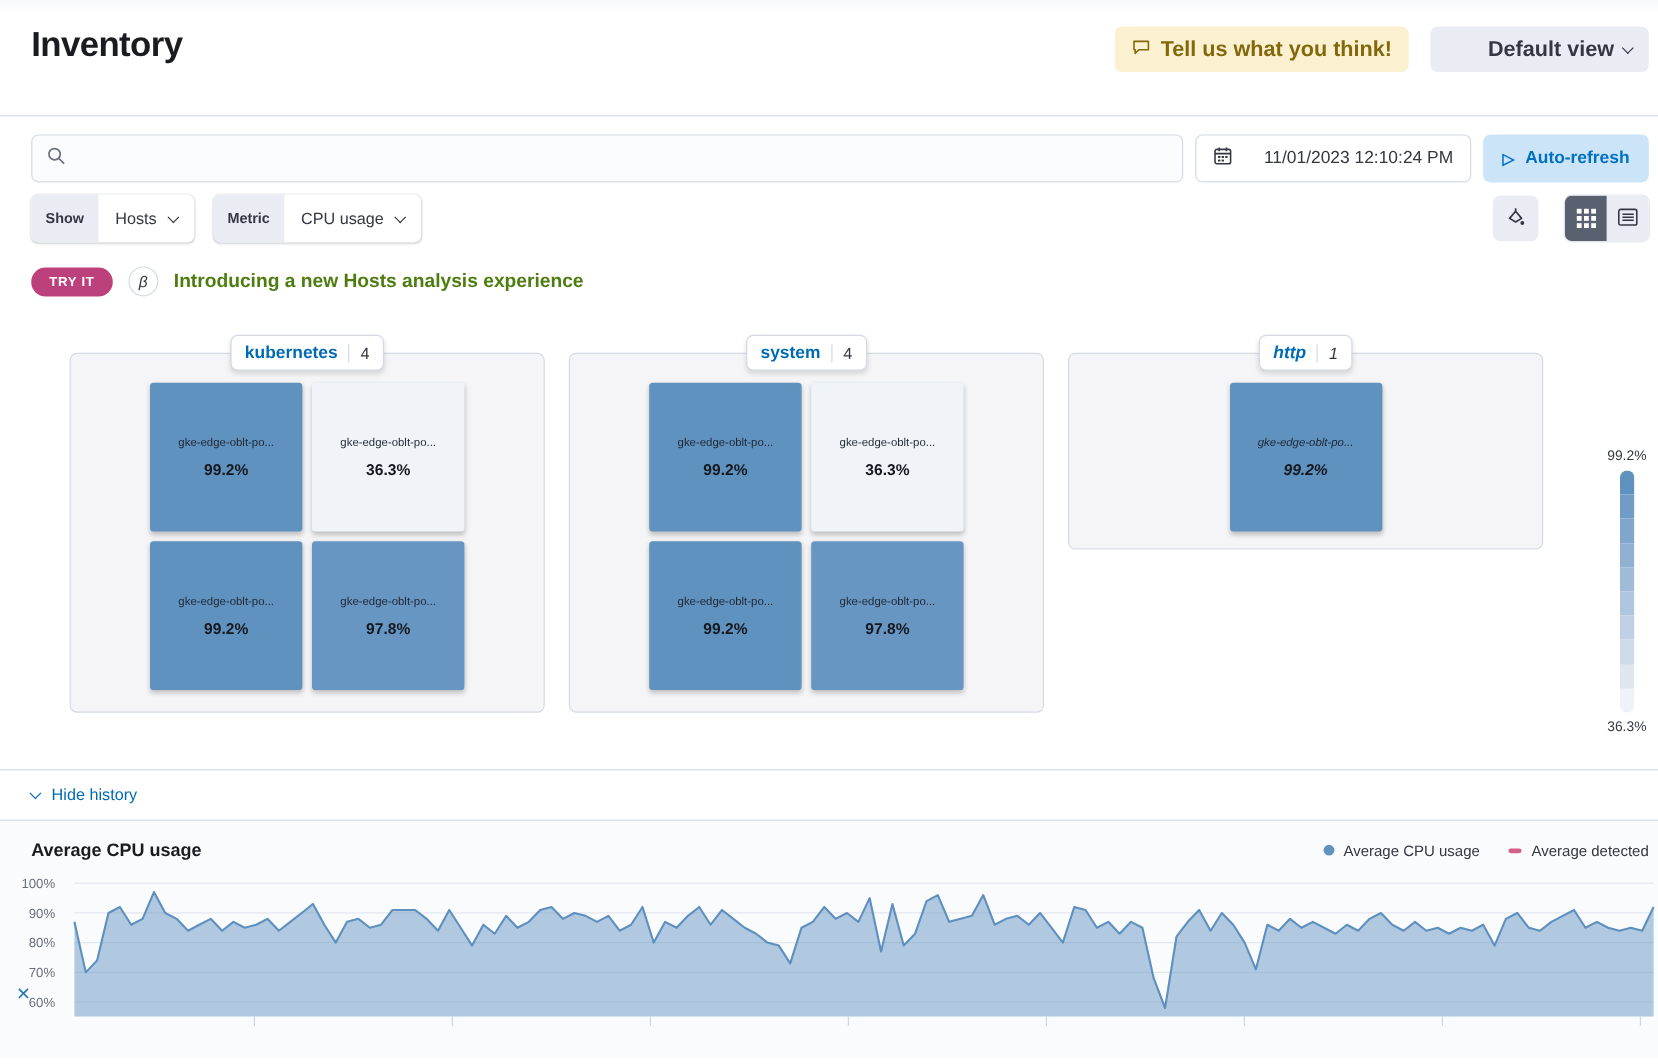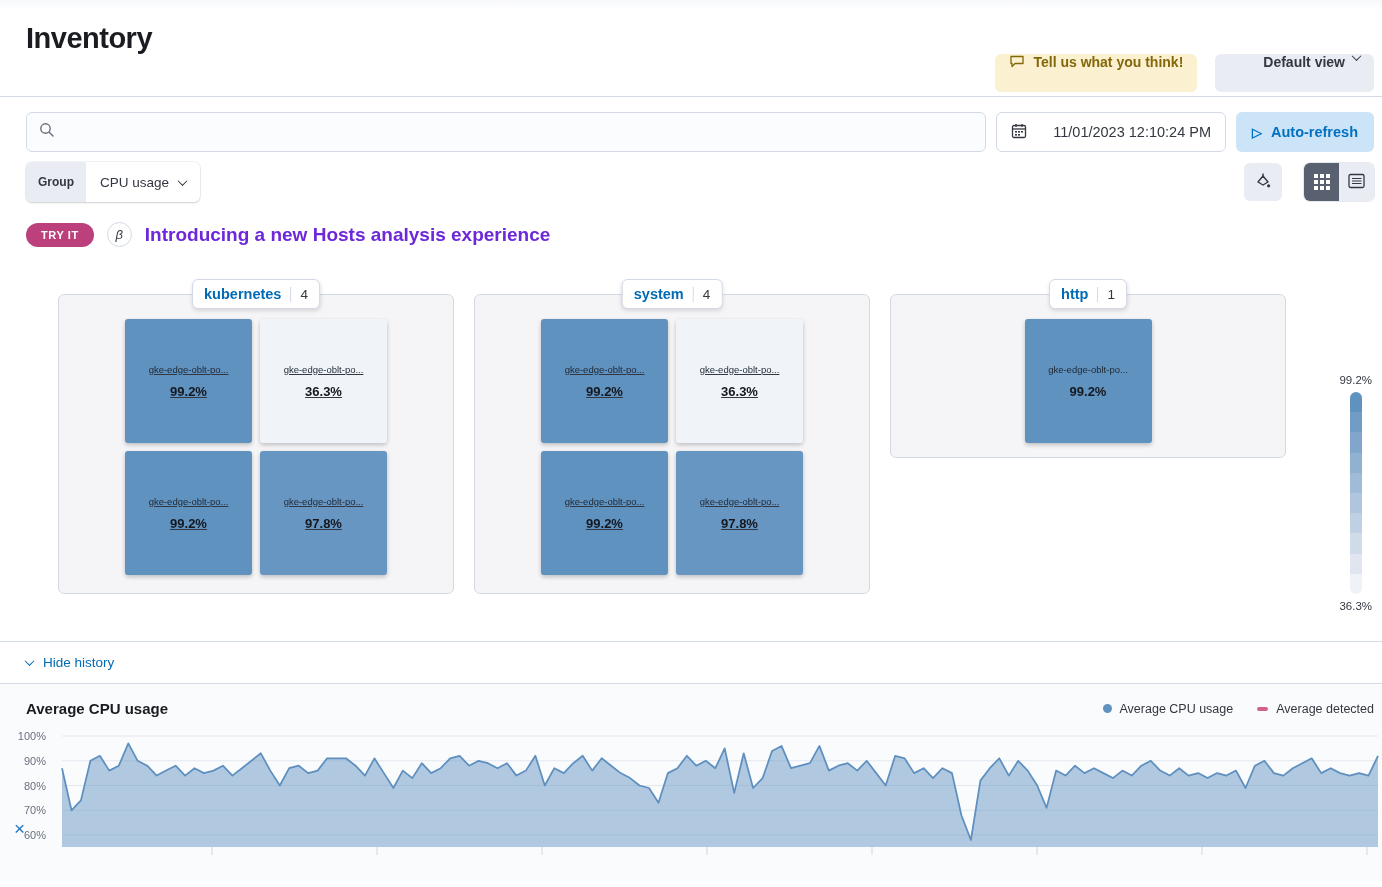--- a/index.html
+++ b/index.html
@@ -5,22 +5,22 @@
   * { margin:0; padding:0; box-sizing:border-box; }
   html,body { width:1382px; height:887px; overflow:hidden; background:#fff;
     font-family:"Liberation Sans", sans-serif; color:#343741; }
 
   
   .page-header { display:flex; justify-content:space-between; align-items:flex-start;
     padding:22px 8px 0 26px; height:97px; border-bottom:1px solid #D3DAE6;
     background:linear-gradient(#F7F8FA, #ffffff 10px); }
   .page-title { font-size:29px; font-weight:700; color:#1A1C21; letter-spacing:-.5px; }
   .hdr-actions { display:flex; gap:18px; align-items:center; }
-  .btn { display:inline-flex; gap:8px; height:38px; padding:0 14px;
-    border:none; border-radius:6px; font-family:inherit; font-size:14px; font-weight:600; cursor:pointer;margin-top:32px; }
+  .btn { display:inline-flex; align-items:center; gap:8px; height:38px; padding:0 14px;
+    border:none; border-radius:6px; font-family:inherit; font-size:18px; font-weight:600; cursor:pointer; }
   .btn-feedback { background:#FBF1D0; color:#83670B; }
   .btn-view { background:#E9EDF3; color:#343741;padding-left:48px; }
   .chev { width:7px; height:7px; border-right:1.6px solid #343741; border-bottom:1.6px solid #343741;
     transform:rotate(45deg) translate(-1px,-1px); display:inline-block; }
   .chev.blue { border-color:#006BB4; }
 
   
   .toolbar { display:flex; gap:10px; padding:15px 8px 0 26px; align-items:center; }
   .search-box { flex:1; height:40px; display:flex; align-items:center; gap:10px; padding:0 12px;
     background:#FBFCFD; border:1px solid #D3DAE6; border-radius:6px; }
@@ -52,29 +52,29 @@
   .grid-glyph { display:grid; grid-template-columns:repeat(3,4px); gap:2px; }
   .grid-glyph span { width:4px; height:4px; background:#343741; }
   .toggle-btn.selected .grid-glyph span { background:#fff; }
 
   
   .beta-row { display:flex; align-items:center; gap:13px; padding:20px 26px 0; }
   .try-badge { background:#BC407C; color:#fff; font-size:11px; font-weight:700; letter-spacing:.6px;
     padding:6px 15px; border-radius:14px; cursor:pointer; }
   .beta-circle { width:25px; height:25px; border-radius:50%; border:1px solid #D3DAE6; background:#fff;
     display:flex; align-items:center; justify-content:center; font-size:13px; color:#343741; font-style:italic; }
-  .beta-link { color:#6d28d9; font-size:19px; font-weight:600; text-decoration:none; cursor:pointer; }
+  .beta-link { color:#4d7c0f; font-size:16px; font-weight:600; text-decoration:none; cursor:pointer; }
 
   
   .waffle-section { position:relative; margin-top:31px; height:341px; }
   .panels { display:flex; gap:20px; margin-left:58px; align-items:flex-start; padding-top:16px; }
   .panel { position:relative; width:396px; background:#F5F5F7; border:1px solid #D3DAE6; border-radius:6px;
     padding-top:24px; }
-  .panel.tall { height:300px;text-decoration:underline; }
-  .panel.short { height:164px; }
+  .panel.tall { height:300px; }
+  .panel.short { height:164px;font-style:italic; }
   .group-label { position:absolute; top:-16px; left:50%; transform:translateX(-50%);
     display:flex; align-items:center; background:#fff; border:1px solid #D3DAE6; border-radius:6px;
     padding:6px 11px; box-shadow:0 2px 4px rgba(0,0,0,.12); white-space:nowrap; cursor:pointer; }
   .group-name { color:#006BB4; font-size:14.5px; font-weight:600; }
   .group-count { margin-left:9px; padding-left:9px; border-left:1px solid #D3DAE6;
     font-size:13.5px; color:#343741; }
   .tiles { display:grid; grid-template-columns:repeat(2,127px); gap:8px; justify-content:center; }
   .tiles.single { grid-template-columns:127px; }
   .tile { width:127px; height:124px; border-radius:3px; display:flex; flex-direction:column;
     align-items:center; justify-content:center; gap:9px; box-shadow:0 2px 4px rgba(0,0,0,.22); cursor:pointer; }
@@ -151,21 +151,28 @@
     <span>11/01/2023 12:10:24 PM</span>
   </button>
   <button class="refresh-btn">
     <span class="play-glyph">▷</span>
     <span>Auto-refresh</span>
   </button>
 </div>
 
 <div class="filter-row">
   <div class="filter-group">
-    <span class="filter-label">Group</span>
+    <span class="filter-label">Show</span>
+    <span class="filter-value">
+        <span>Hosts</span>
+        <span class="chev"></span>
+      </span>
+  </div>
+  <div class="filter-group">
+    <span class="filter-label">Metric</span>
     <span class="filter-value">
         <span>CPU usage</span>
         <span class="chev"></span>
       </span>
   </div>
   <div class="filter-spacer"></div>
   <button class="icon-btn">
     <span>
       <svg width="18" height="18" viewBox="0 0 18 18">
           <path d="M4 10 L9 4 L14 10 L9 13 Z" fill="none" stroke="#343741" stroke-width="1.4" stroke-linejoin="round"></path>

